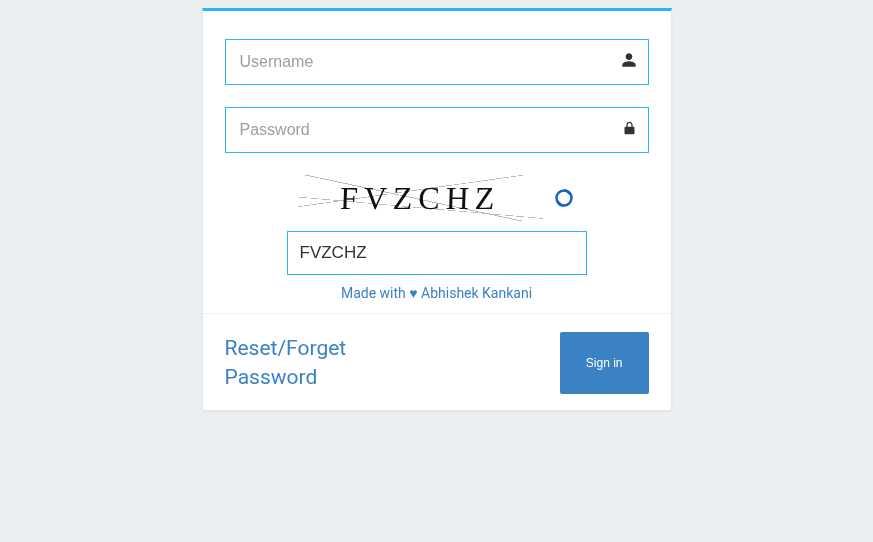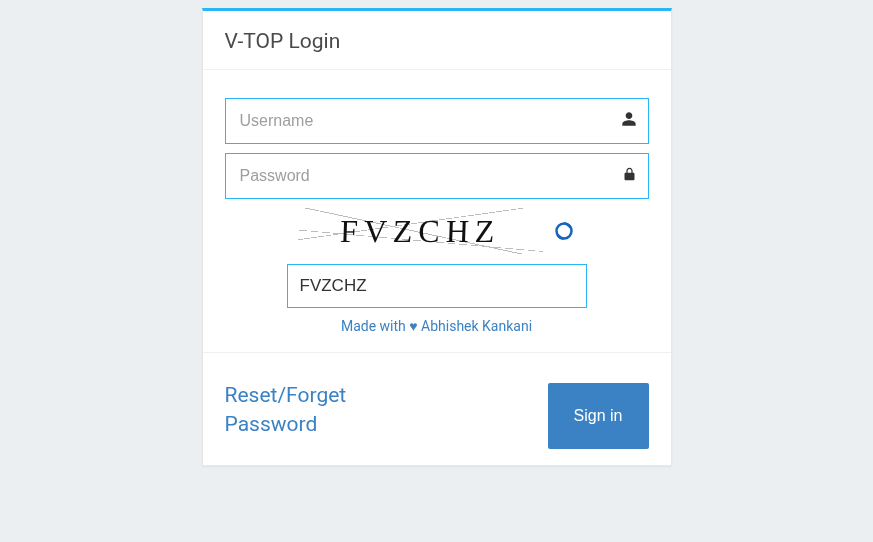--- a/index.html
+++ b/index.html
@@ -28,21 +28,21 @@
       font-size: 21px;
       color: #4a4a4a;
       font-weight: 400;
     }
     .card-body {
       padding: 28px 22px 4px 22px;
     }
     .input-group {
       position: relative;
       width: 100%;
-      margin-bottom: 9px;
+      margin-bottom: 22px;
     }
     .form-control {
       width: 100%;
       height: 46px;
       border: 1px solid #29b6f6;
       padding: 0 44px 0 14px;
       font-size: 16px;
       color: #333;
       outline: none;
       background: #fff;
@@ -126,54 +126,50 @@
       padding: 0 12px;
       font-size: 17px;
       color: #333;
       outline: none;
       margin-bottom: 10px;
     }
     .credit-link {
       font-size: 14px;
       color: #3b82c4;
       text-decoration: none;
-      margin-bottom: 14px;
+      margin-bottom: 8px;
       display: inline-block;
     }
     .card-footer {
       border-top: 1px solid #f0f0f0;
       padding: 18px 22px 16px 22px;
       display: flex;
       align-items: center;
       justify-content: space-between;
     }
     .forgot-link {
       color: #3b82c4;
       text-decoration: none;
       font-size: 21px;
       line-height: 1.4;
     }
     .signin-btn {
       background: #3b82c4;
       color: #fff;
       border: none;
       padding: 24px 26px;
-      font-size: 16px;
+      font-size: 12px;
       cursor: pointer;
       border-radius: 2px;
-      margin-top: 12px;
     }
   </style>
 </head>
 <body>
 
 <div class="login-card">
-  <div class="card-header">
-    <h1 class="card-title">V-TOP Login</h1>
-  </div>
 
   <div class="card-body">
 
     <div class="input-group">
       <input type="text" class="form-control" placeholder="Username" style="">
       <span class="input-icon">
         <svg width="16" height="16" viewBox="0 0 24 24" fill="currentColor">
           <path d="M12 12c2.7 0 5-2.3 5-5s-2.3-5-5-5-5 2.3-5 5 2.3 5 5 5zm0 2c-3.3 0-10 1.7-10 5v3h20v-3c0-3.3-6.7-5-10-5z"></path>
         </svg>
       </span>

